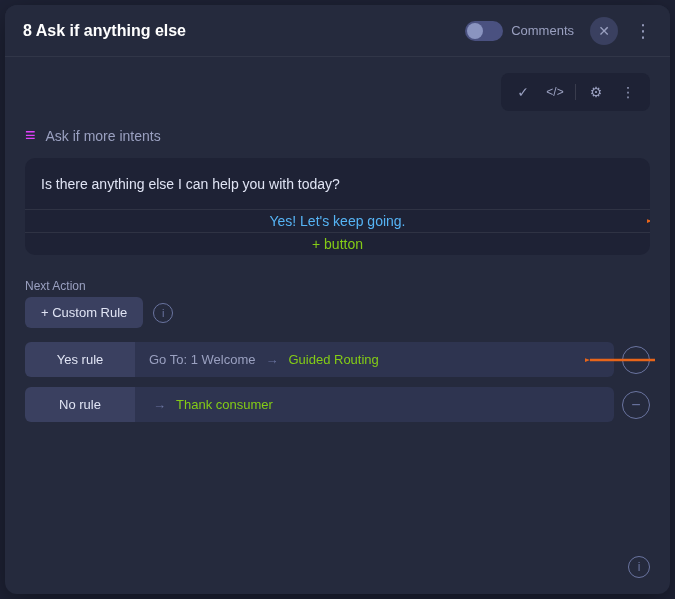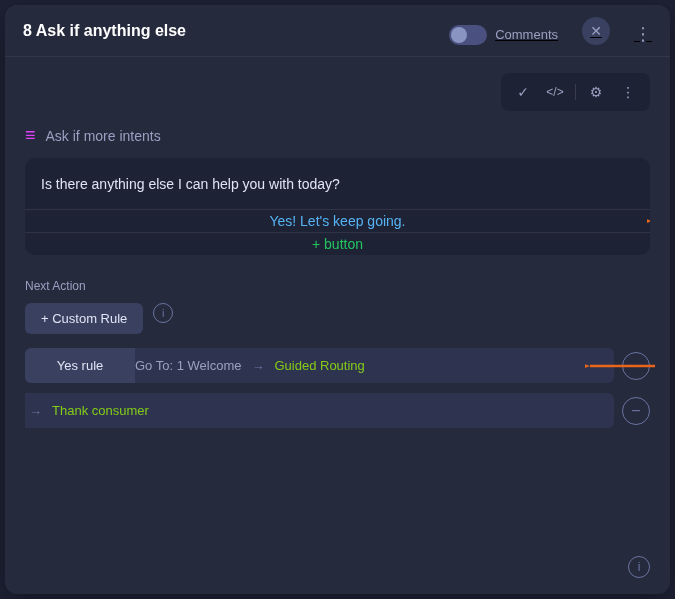--- a/index.html
+++ b/index.html
@@ -32,23 +32,22 @@
       border-bottom: 1px solid rgba(255,255,255,0.06);
     }
     .header-title {
       color: #ffffff;
       font-size: 16px;
       font-weight: 600;
       flex: 1;
     }
     .header-right {
       display: flex;
-      align-items: flex-end;
-      gap: 24px;
-      text-decoration: underline;
+      align-items: center;
+      gap: 16px;
     }
     .toggle-wrap {
       display: flex;
       align-items: center;
       gap: 8px;
     }
     .toggle {
       width: 38px;
       height: 20px;
       background: #4a5180;
@@ -164,31 +163,31 @@
     .message-btn {
       border-top: 1px solid rgba(255,255,255,0.08);
       padding: 3px 16px;
       color: #56b4f5;
       font-size: 14px;
       text-align: center;
       cursor: pointer;
       position: relative;
     }
     .message-btn.add-btn {
-      color: #22c55e;
+      color: #84cc16;
     }
     
     .section-label {
       color: #9aa0c0;
       font-size: 12px;
-      margin-bottom: 10px;
+      margin-bottom: 4px;
     }
     .custom-rule-row {
       display: flex;
-      align-items: flex-start;
+      align-items: center;
       gap: 10px;
       margin-bottom: 14px;
     }
     .custom-rule-btn {
       background: #3a4060;
       border: none;
       border-radius: 6px;
       color: #e0e4f4;
       font-size: 13px;
       padding: 8px 16px;
@@ -223,21 +222,21 @@
       padding: 10px 20px;
       min-width: 110px;
       text-align: center;
       white-space: nowrap;
     }
     .rule-value {
       background: #2e3450;
       border-radius: 0 6px 6px 0;
       color: #9aa0c0;
       font-size: 13px;
-      padding: 10px 0;
+      padding: 10px 14px;
       flex: 1;
       display: flex;
       align-items: center;
       gap: 6px;
     }
     .rule-value .arrow-text {
       color: #6a74a0;
       margin: 0 4px;
     }
     .rule-value .dest-name {
@@ -373,20 +372,21 @@
               <marker id="arrowhead2" markerWidth="8" markerHeight="6" refX="0" refY="3" orient="auto">
                 <polygon points="8 0, 0 3, 8 6" fill="#e8651a"></polygon>
               </marker>
             </defs>
             <line x1="70" y1="11" x2="5" y2="11" stroke="#e8651a" stroke-width="2.5" marker-end="url(#arrowhead2)"></line>
           </svg>
         </div>
       </div>
 
       <div class="rule-row">
+        <div class="rule-label">No rule</div>
         <div class="rule-value">
           <span class="arrow-text">→</span>
           <span class="dest-name">Thank consumer</span>
         </div>
         <div class="rule-minus">
           <span>−</span>
         </div>
       </div>
     </div>
 

